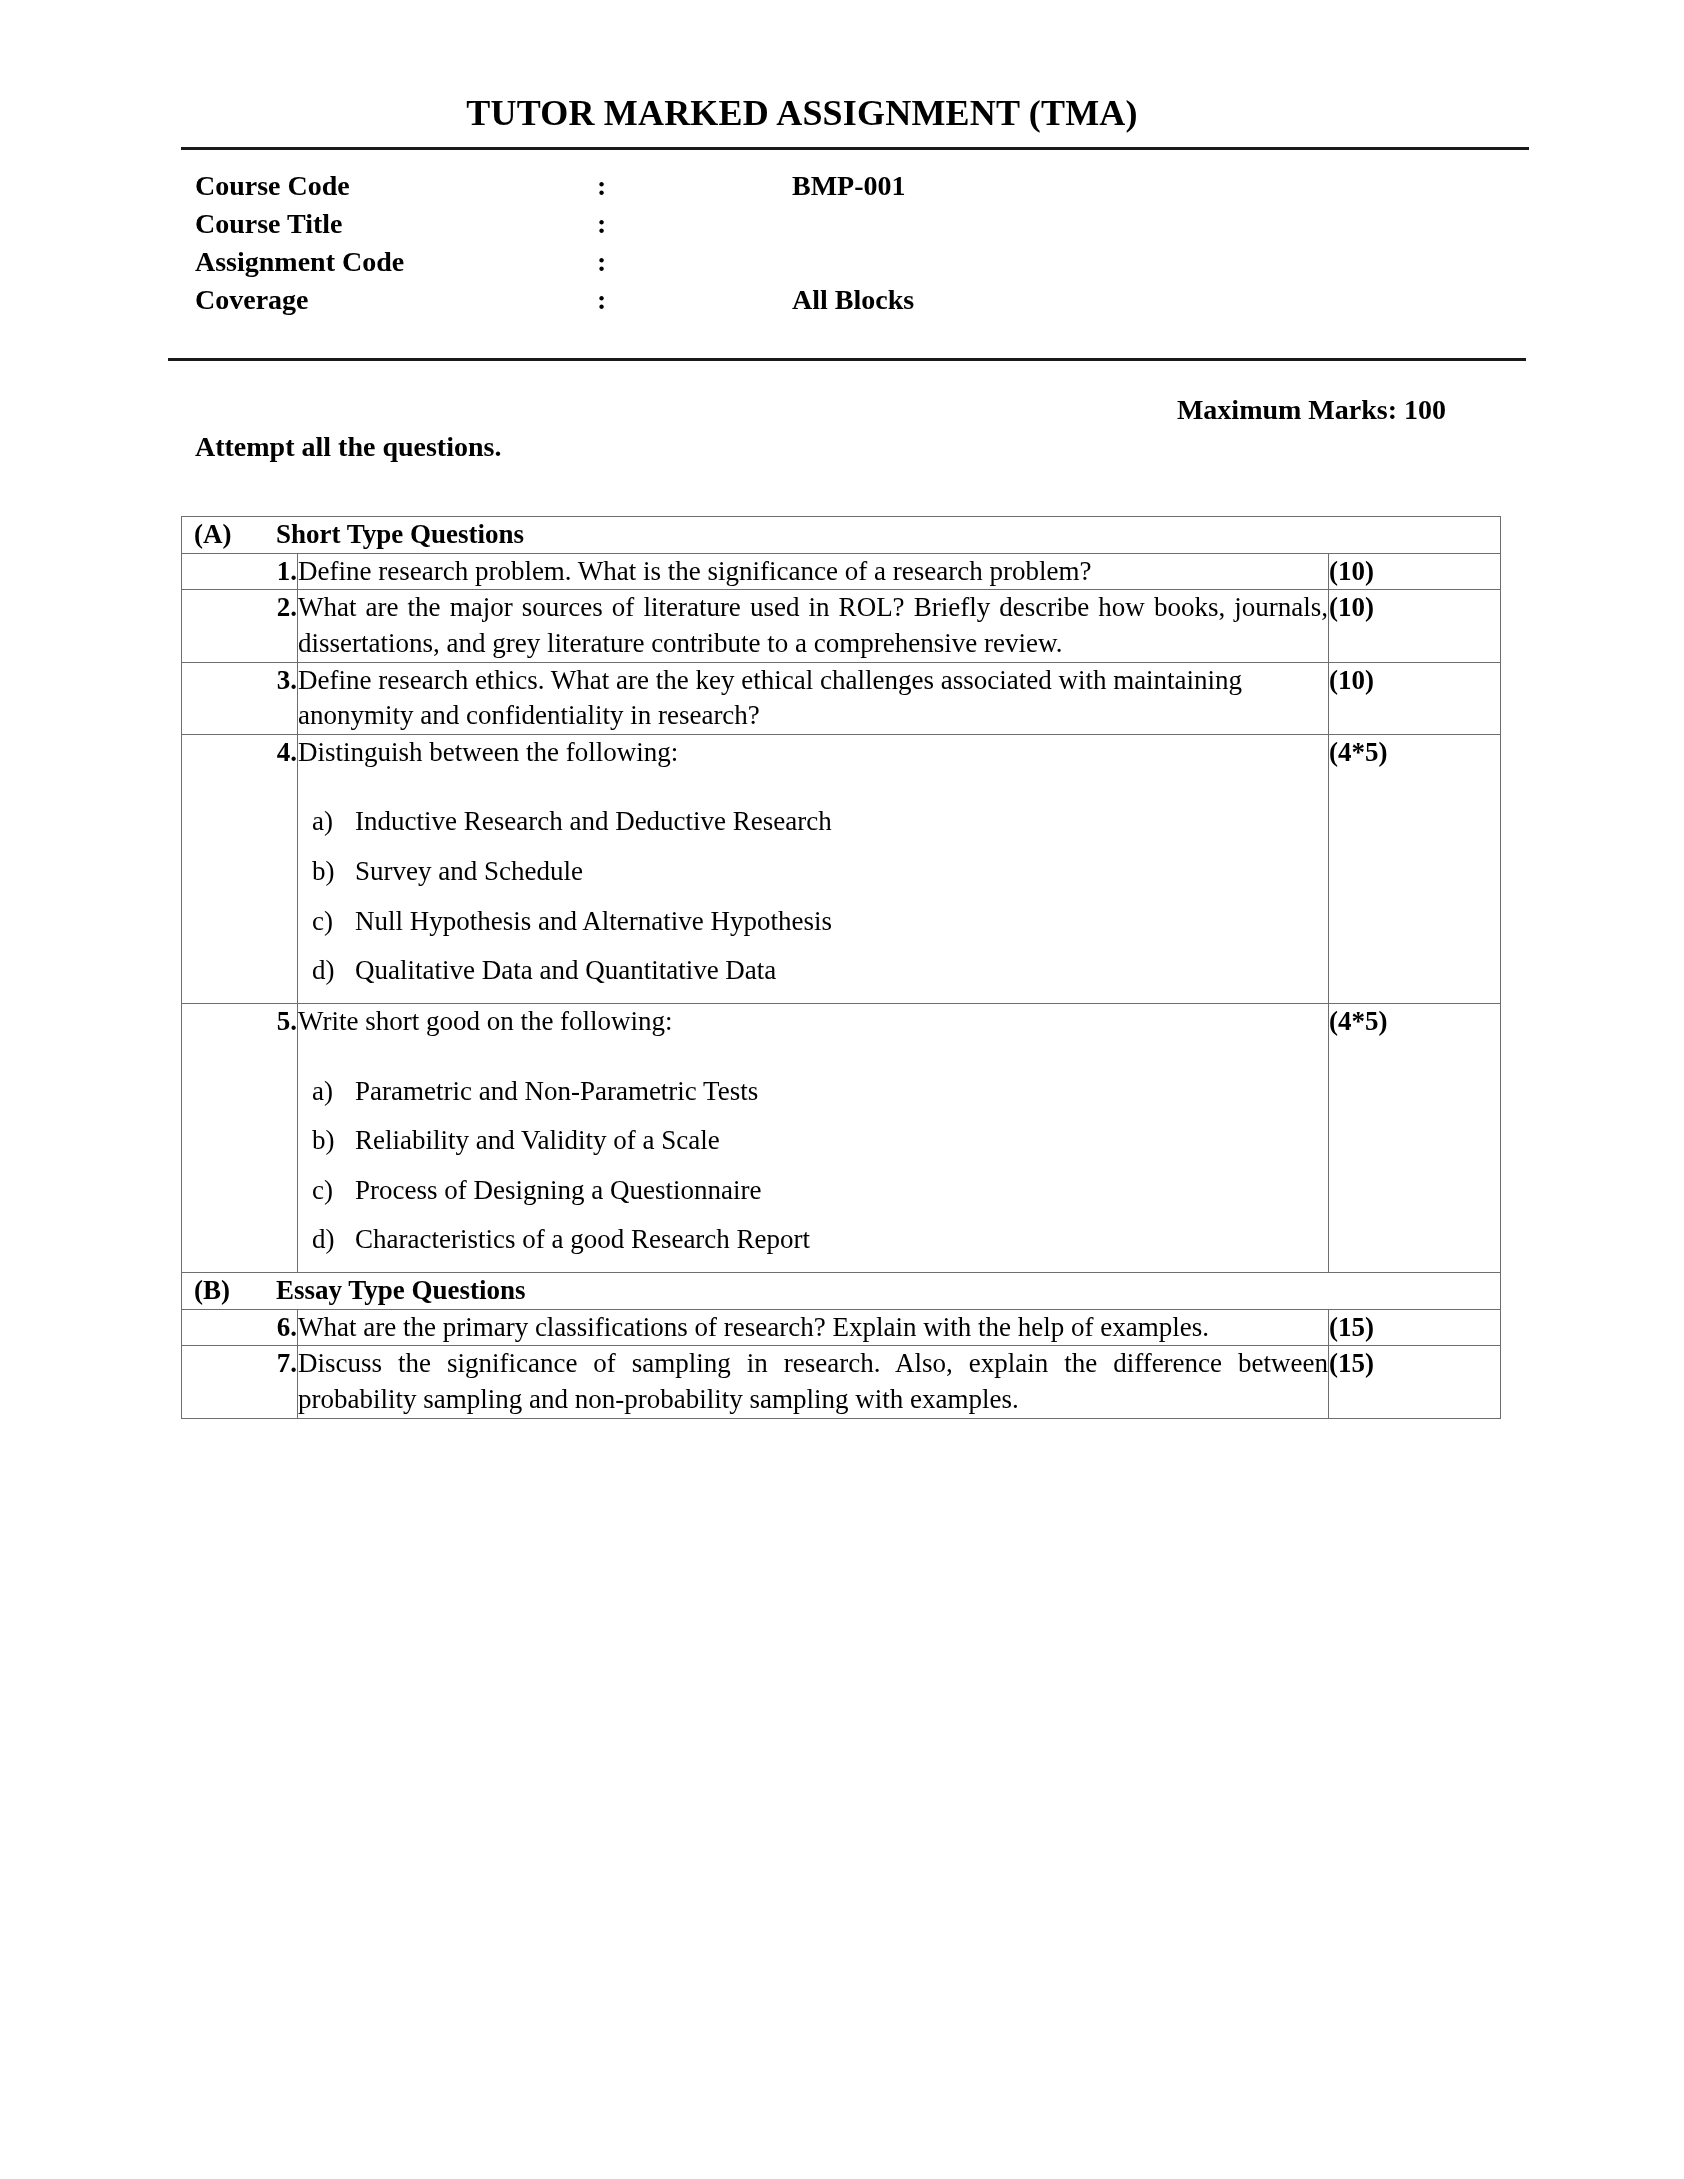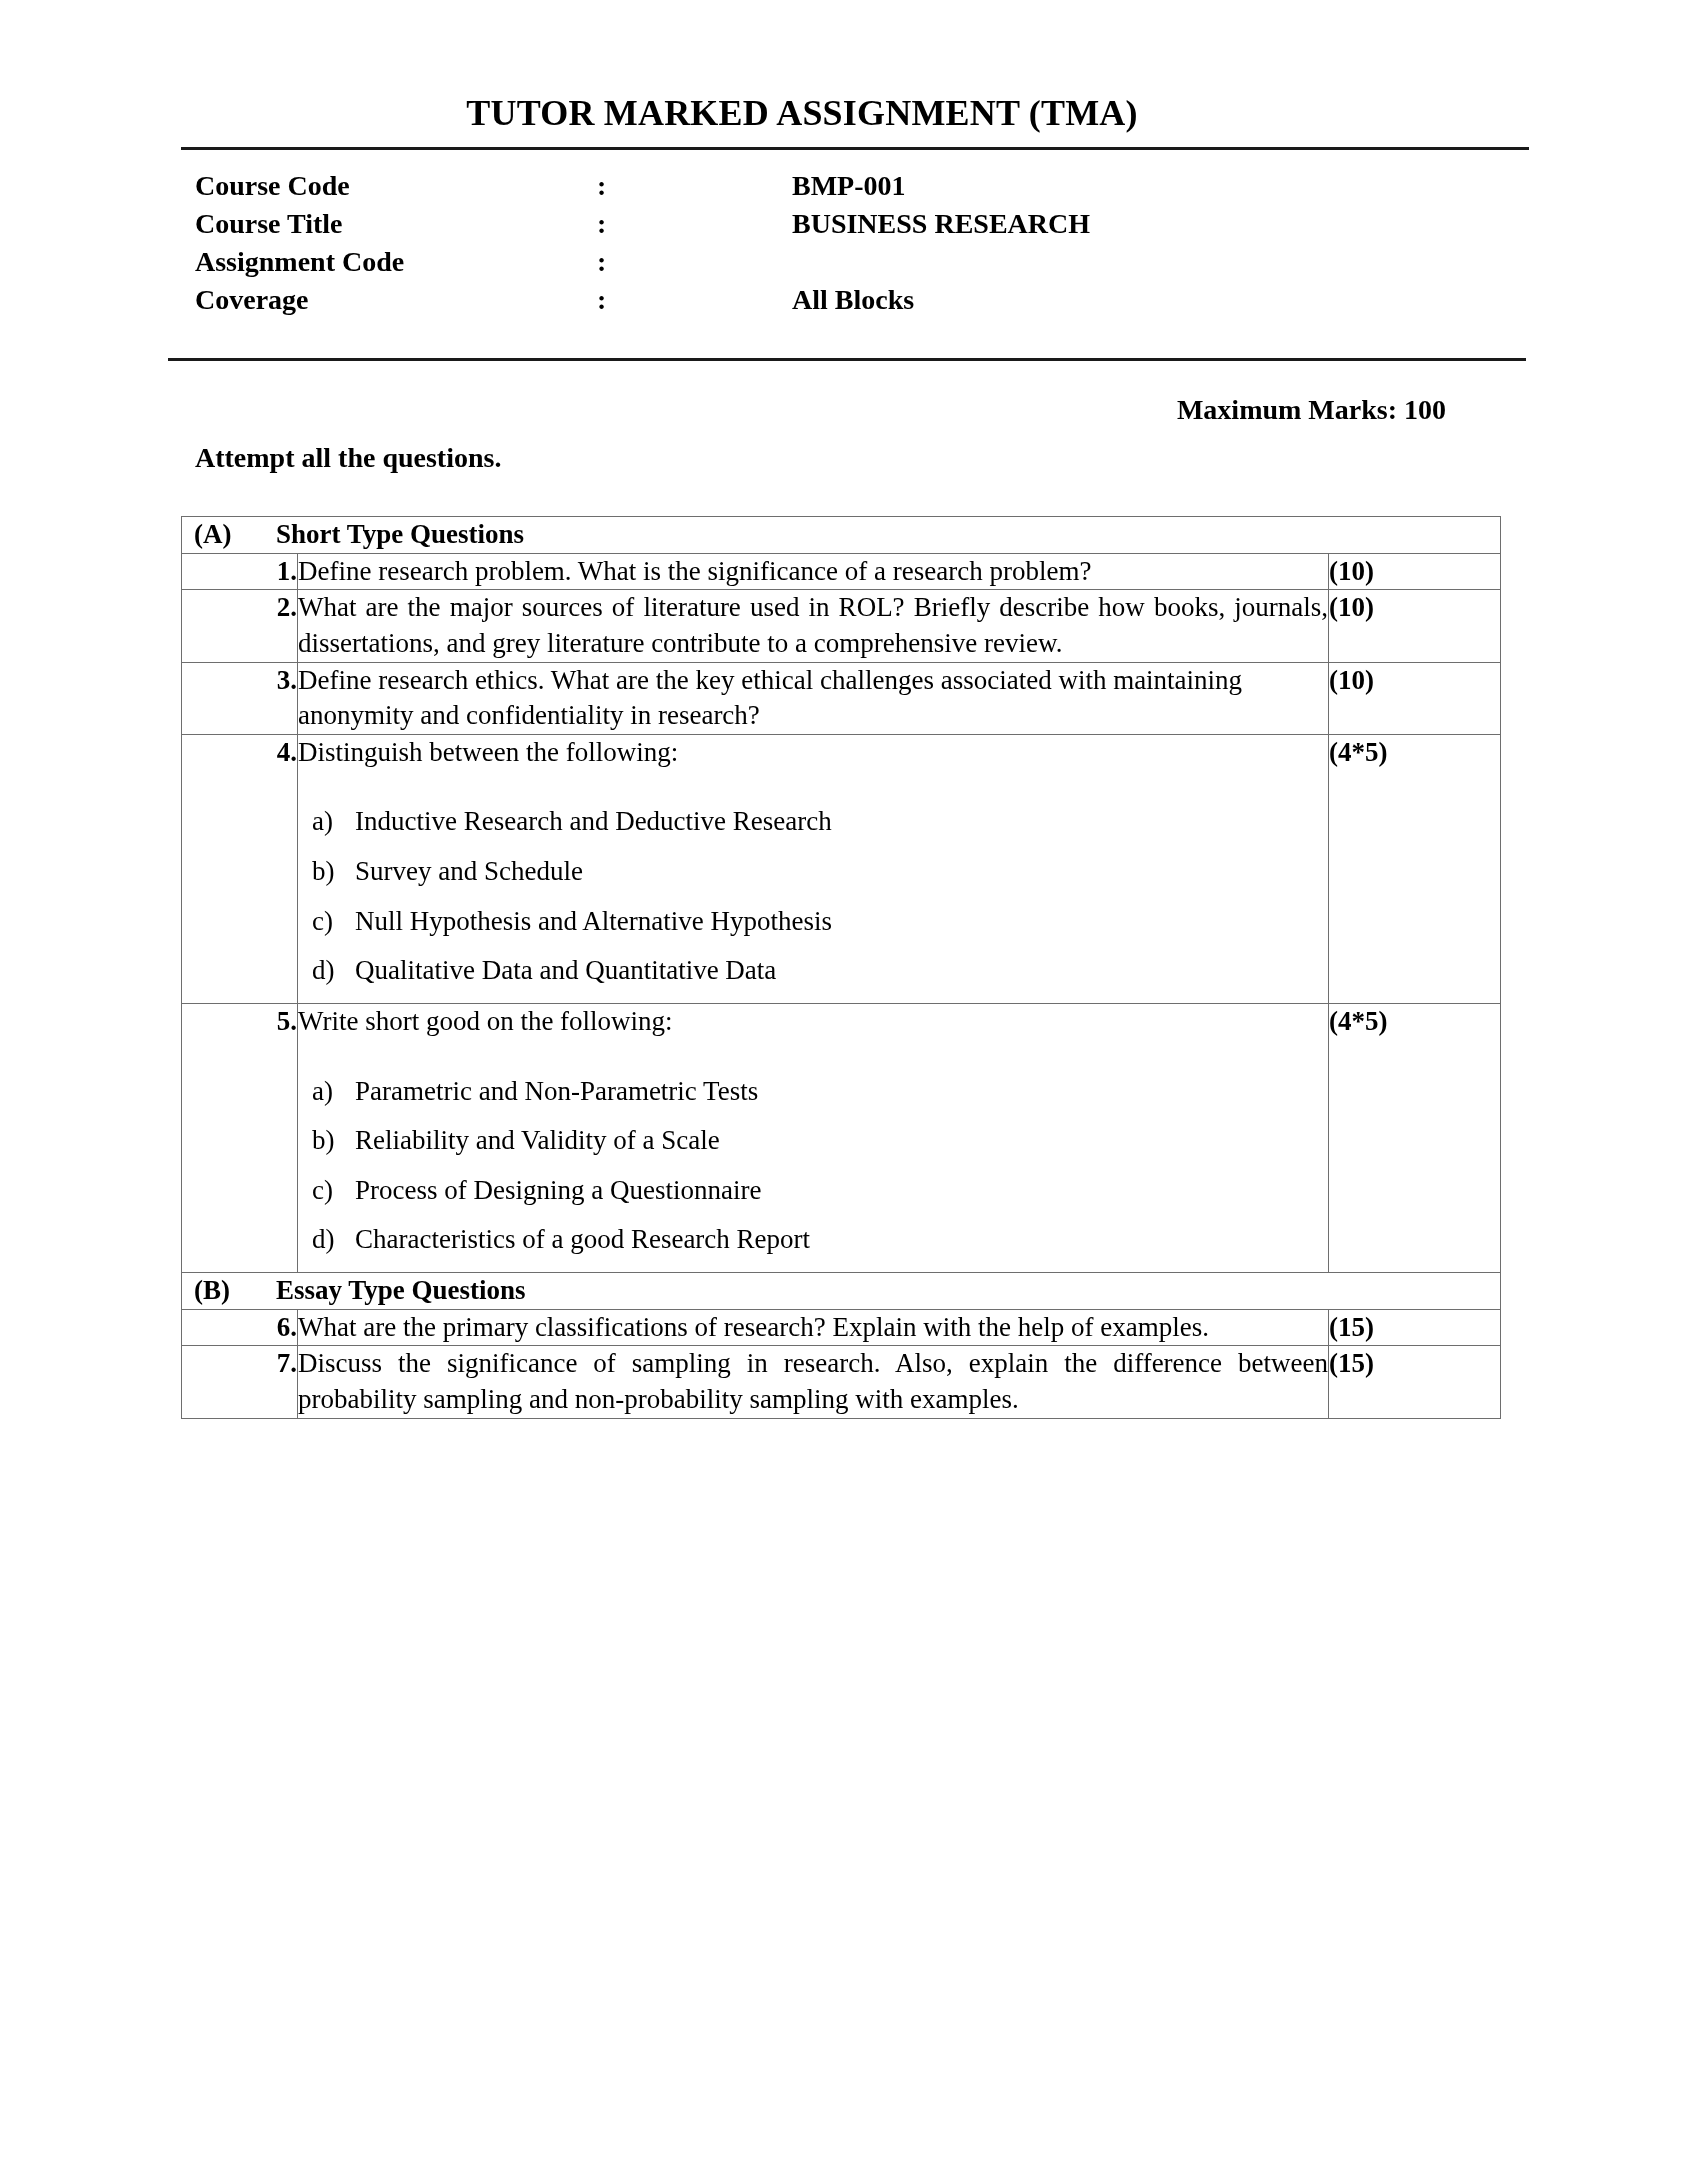--- a/index.html
+++ b/index.html
@@ -76,21 +76,21 @@
     top: 394px;
     font-size: 28px;
     font-weight: bold;
     text-align: right;
   }
 
   
   .instruction {
     position: absolute;
     left: 195px;
-    top: 442px;
+    top: 431px;
     font-size: 28px;
     font-weight: bold;
   }
 
   
   .q-table {
     position: absolute;
     left: 181px;
     top: 516px;
     width: 1319px;
@@ -181,21 +181,20 @@
 
     <div class="info-row">
       <span class="info-label">Course Code</span>
       <span class="info-colon">:</span>
       <span class="info-value">BMP-001</span>
     </div>
 
     <div class="info-row">
       <span class="info-label">Course Title</span>
       <span class="info-colon">:</span>
-      <span class="info-value">BUSINESS RESEARCH</span>
     </div>
 
     <div class="info-row">
       <span class="info-label">Assignment Code</span>
       <span class="info-colon">:</span>
     </div>
 
     <div class="info-row">
       <span class="info-label">Coverage</span>
       <span class="info-colon">:</span>

